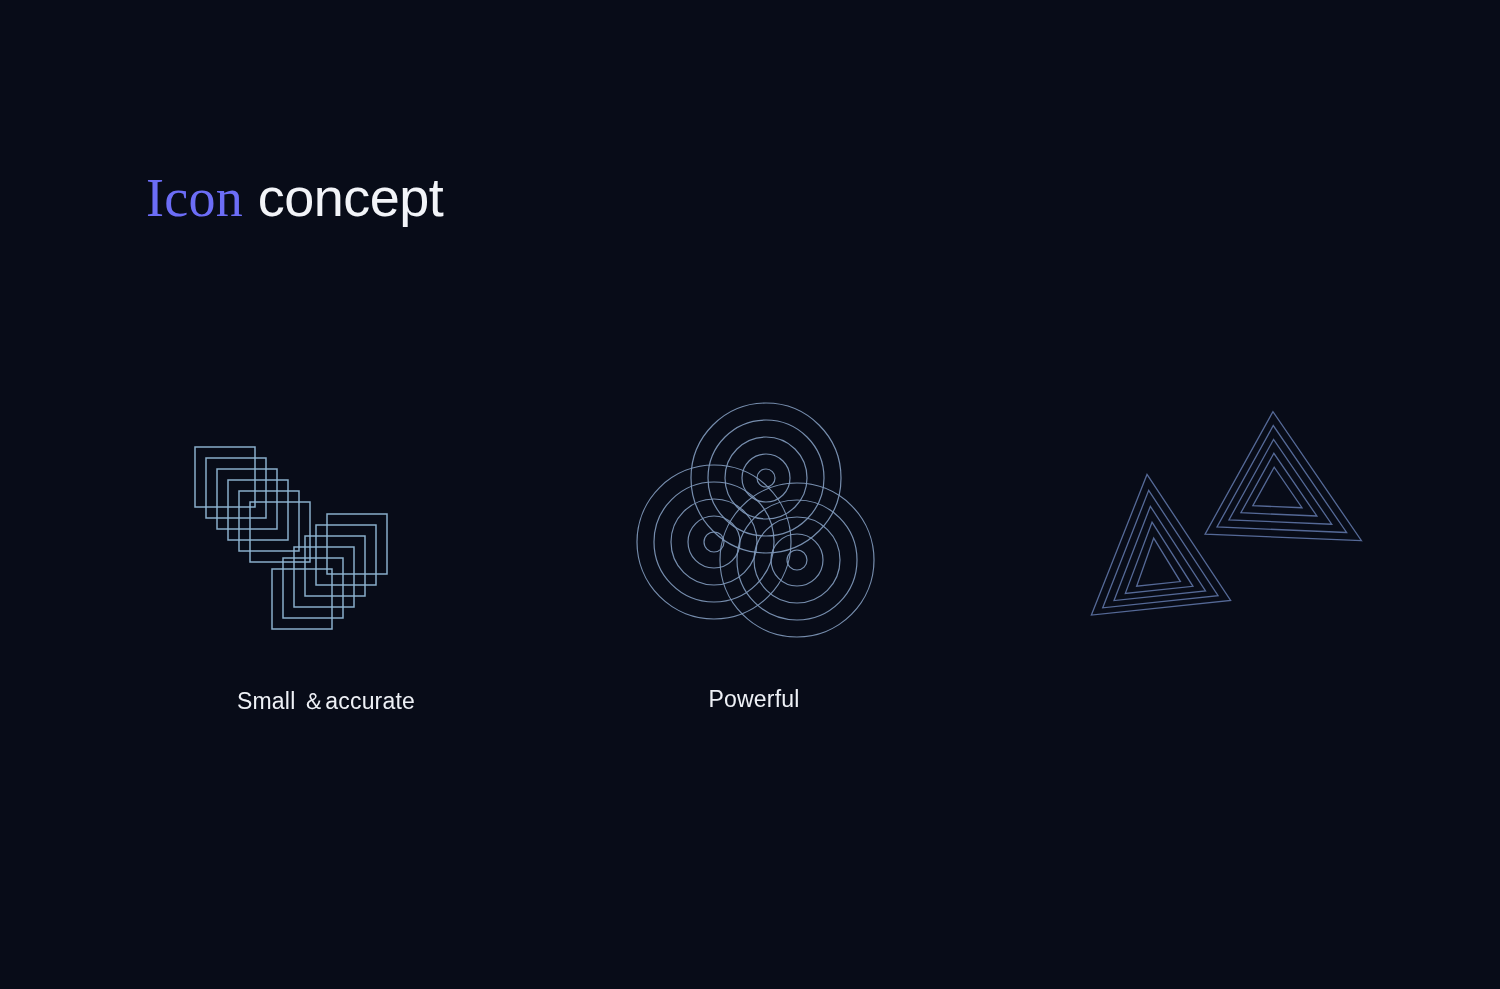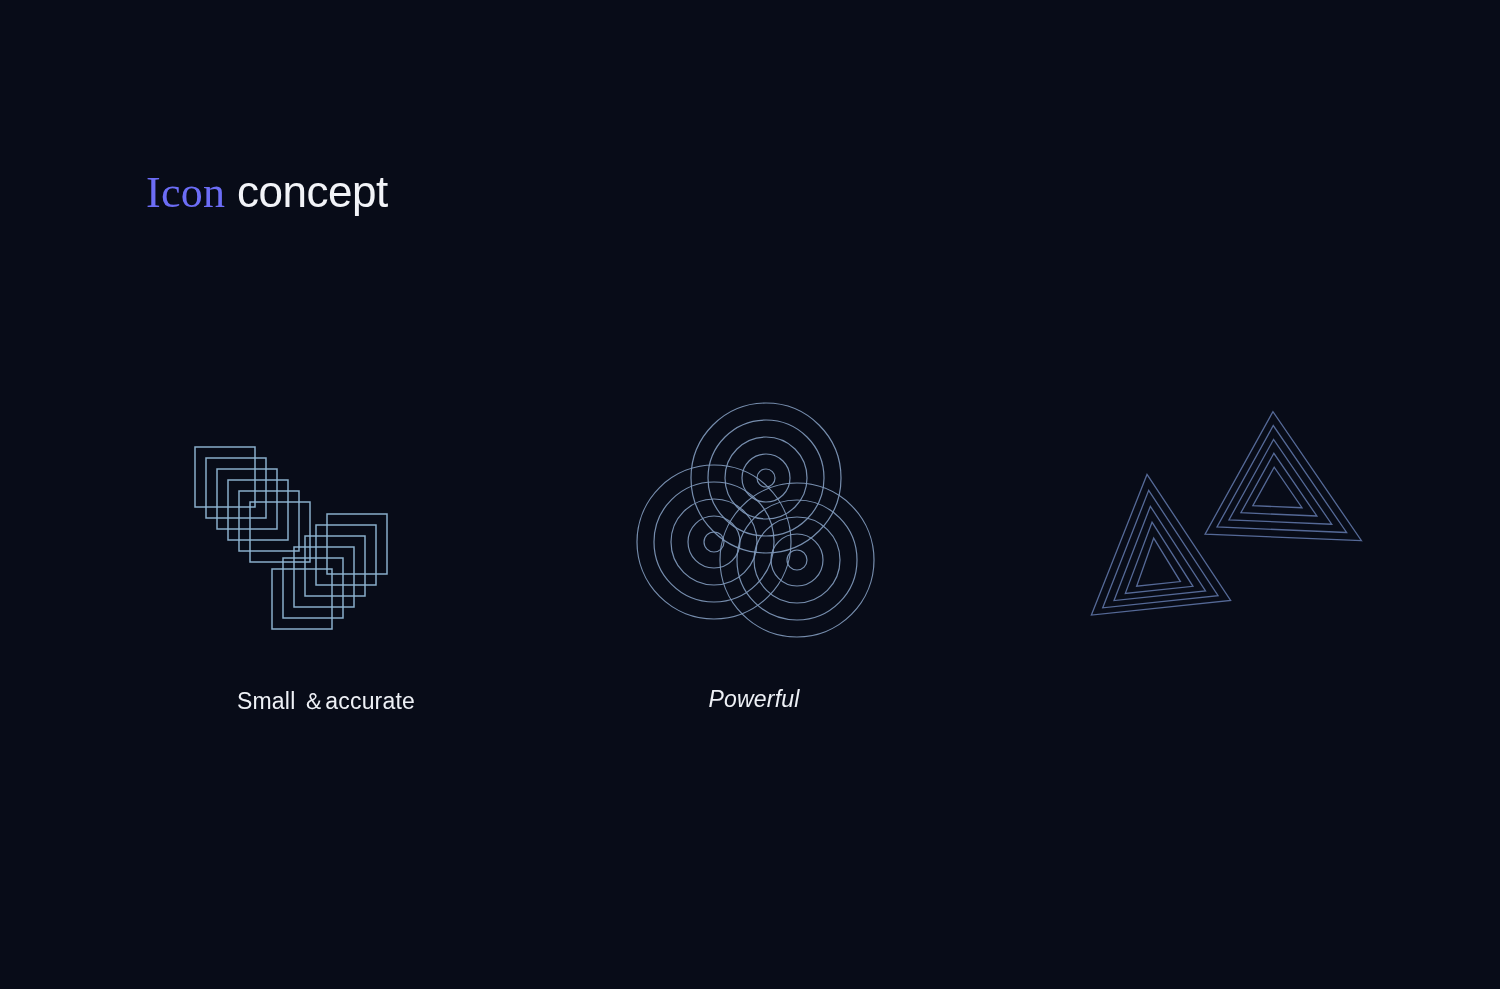--- a/index.html
+++ b/index.html
@@ -19,21 +19,21 @@
     position: absolute;
     inset: 0;
     background: #080c18;
   }
 
   
   .page-title {
     position: absolute;
     left: 146px;
     top: 170px;
-    font-size: 44px;
+    font-size: 54px;
     line-height: 1.0;
     letter-spacing: 0.3px;
     white-space: pre;
     user-select: none;
   }
   .title-accent {
     font-family: "Liberation Serif", serif;
     color: #6c6df6;
     font-weight: 400;
   }
@@ -52,21 +52,21 @@
     width: 1500px;
     height: 360px;
   }
   .icon-col {
     position: absolute;
     top: 0;
     width: 340px;
     height: 360px;
   }
   .icon-col.c1 { left: 152px; }
-  .icon-col.c2 { left: 580px; font-style: italic; }
+  .icon-col.c2 { left: 580px; }
   .icon-col.c3 { left: 1052px; }
 
   .icon-art {
     position: absolute;
     left: 0;
     top: 0;
     width: 340px;
     height: 270px;
   }
   .icon-art svg {

